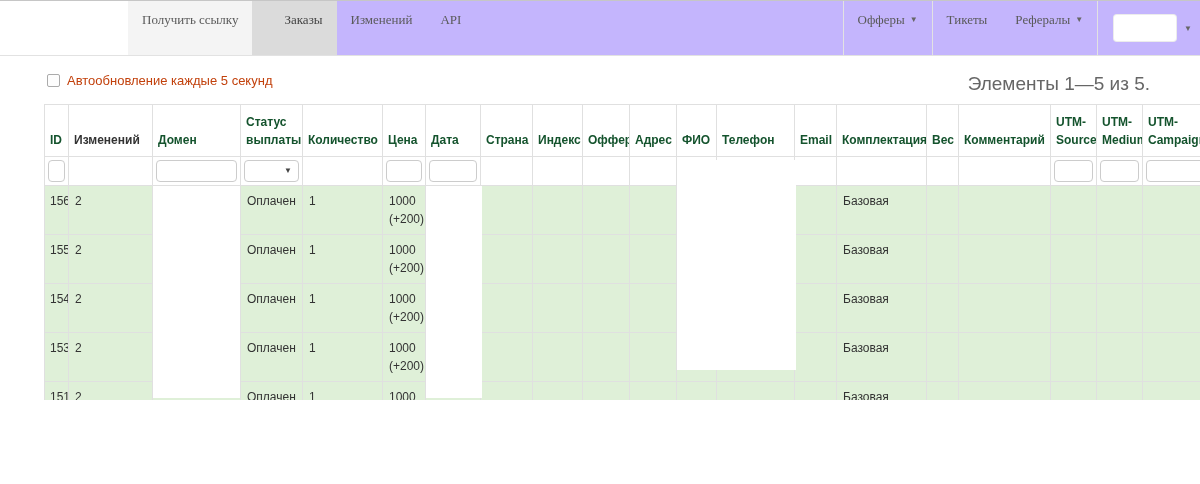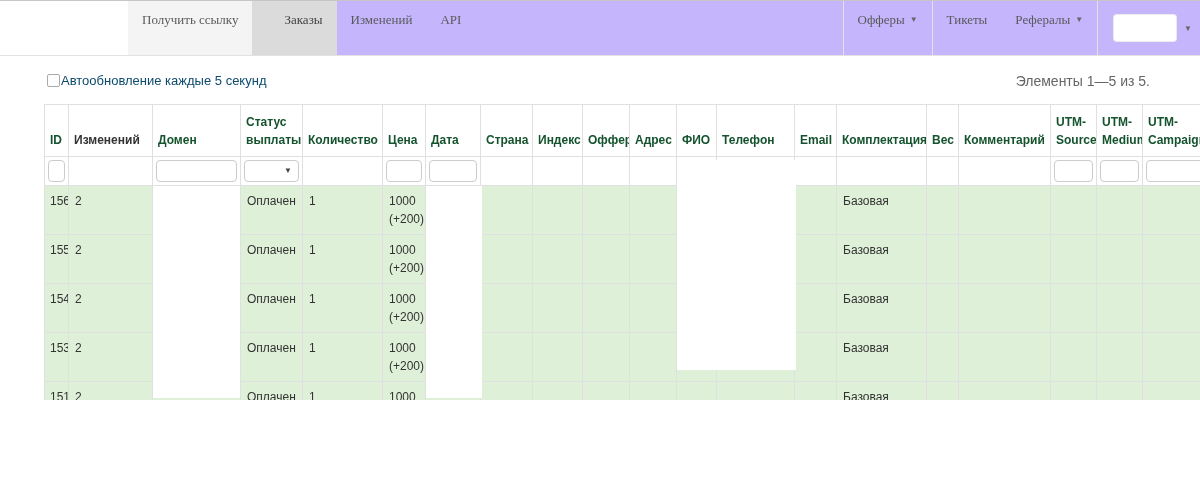--- a/index.html
+++ b/index.html
@@ -30,28 +30,28 @@
   .user-box {
     width:62px; height:26px; background:#fff; border-radius:3px;
     box-shadow:0 0 0 1px #ececec;
   }
   .user-caret { font-size:8px; color:#666; margin-left:8px; }
 
   
   .toolbar { position:relative; height:32px; margin-top:14px; }
   .autorefresh {
     position:absolute; left:47px; top:3px;
-    display:flex; align-items:flex-start; gap:1px;
-    font-size:13px; color:#0c4a6e; cursor:pointer;
+    display:flex; align-items:flex-start; gap:7px;
+    font-size:13px; color:#c2410c; cursor:pointer;
   }
   .checkbox {
     width:13px; height:13px; margin-top:1px;
     border:1px solid #ababab; border-radius:2px; background:#fdfdfd;
   }
-  .summary { position:absolute; right:50px; top:3px; font-size:14px; color:#666; }
+  .summary { position:absolute; right:50px; top:3px; font-size:19px; color:#666; }
 
   
   .table-wrap {
     position:relative; margin-left:44px; width:1156px; height:296px;
     overflow:hidden; margin-top:2px;
   }
   table { border-collapse:collapse; table-layout:fixed; width:1178px; background:#fff; }
   th, td { border:1px solid #e0e0e0; overflow:hidden; }
   th {
     font-size:12px; font-weight:bold; color:#14532d; text-align:left;

